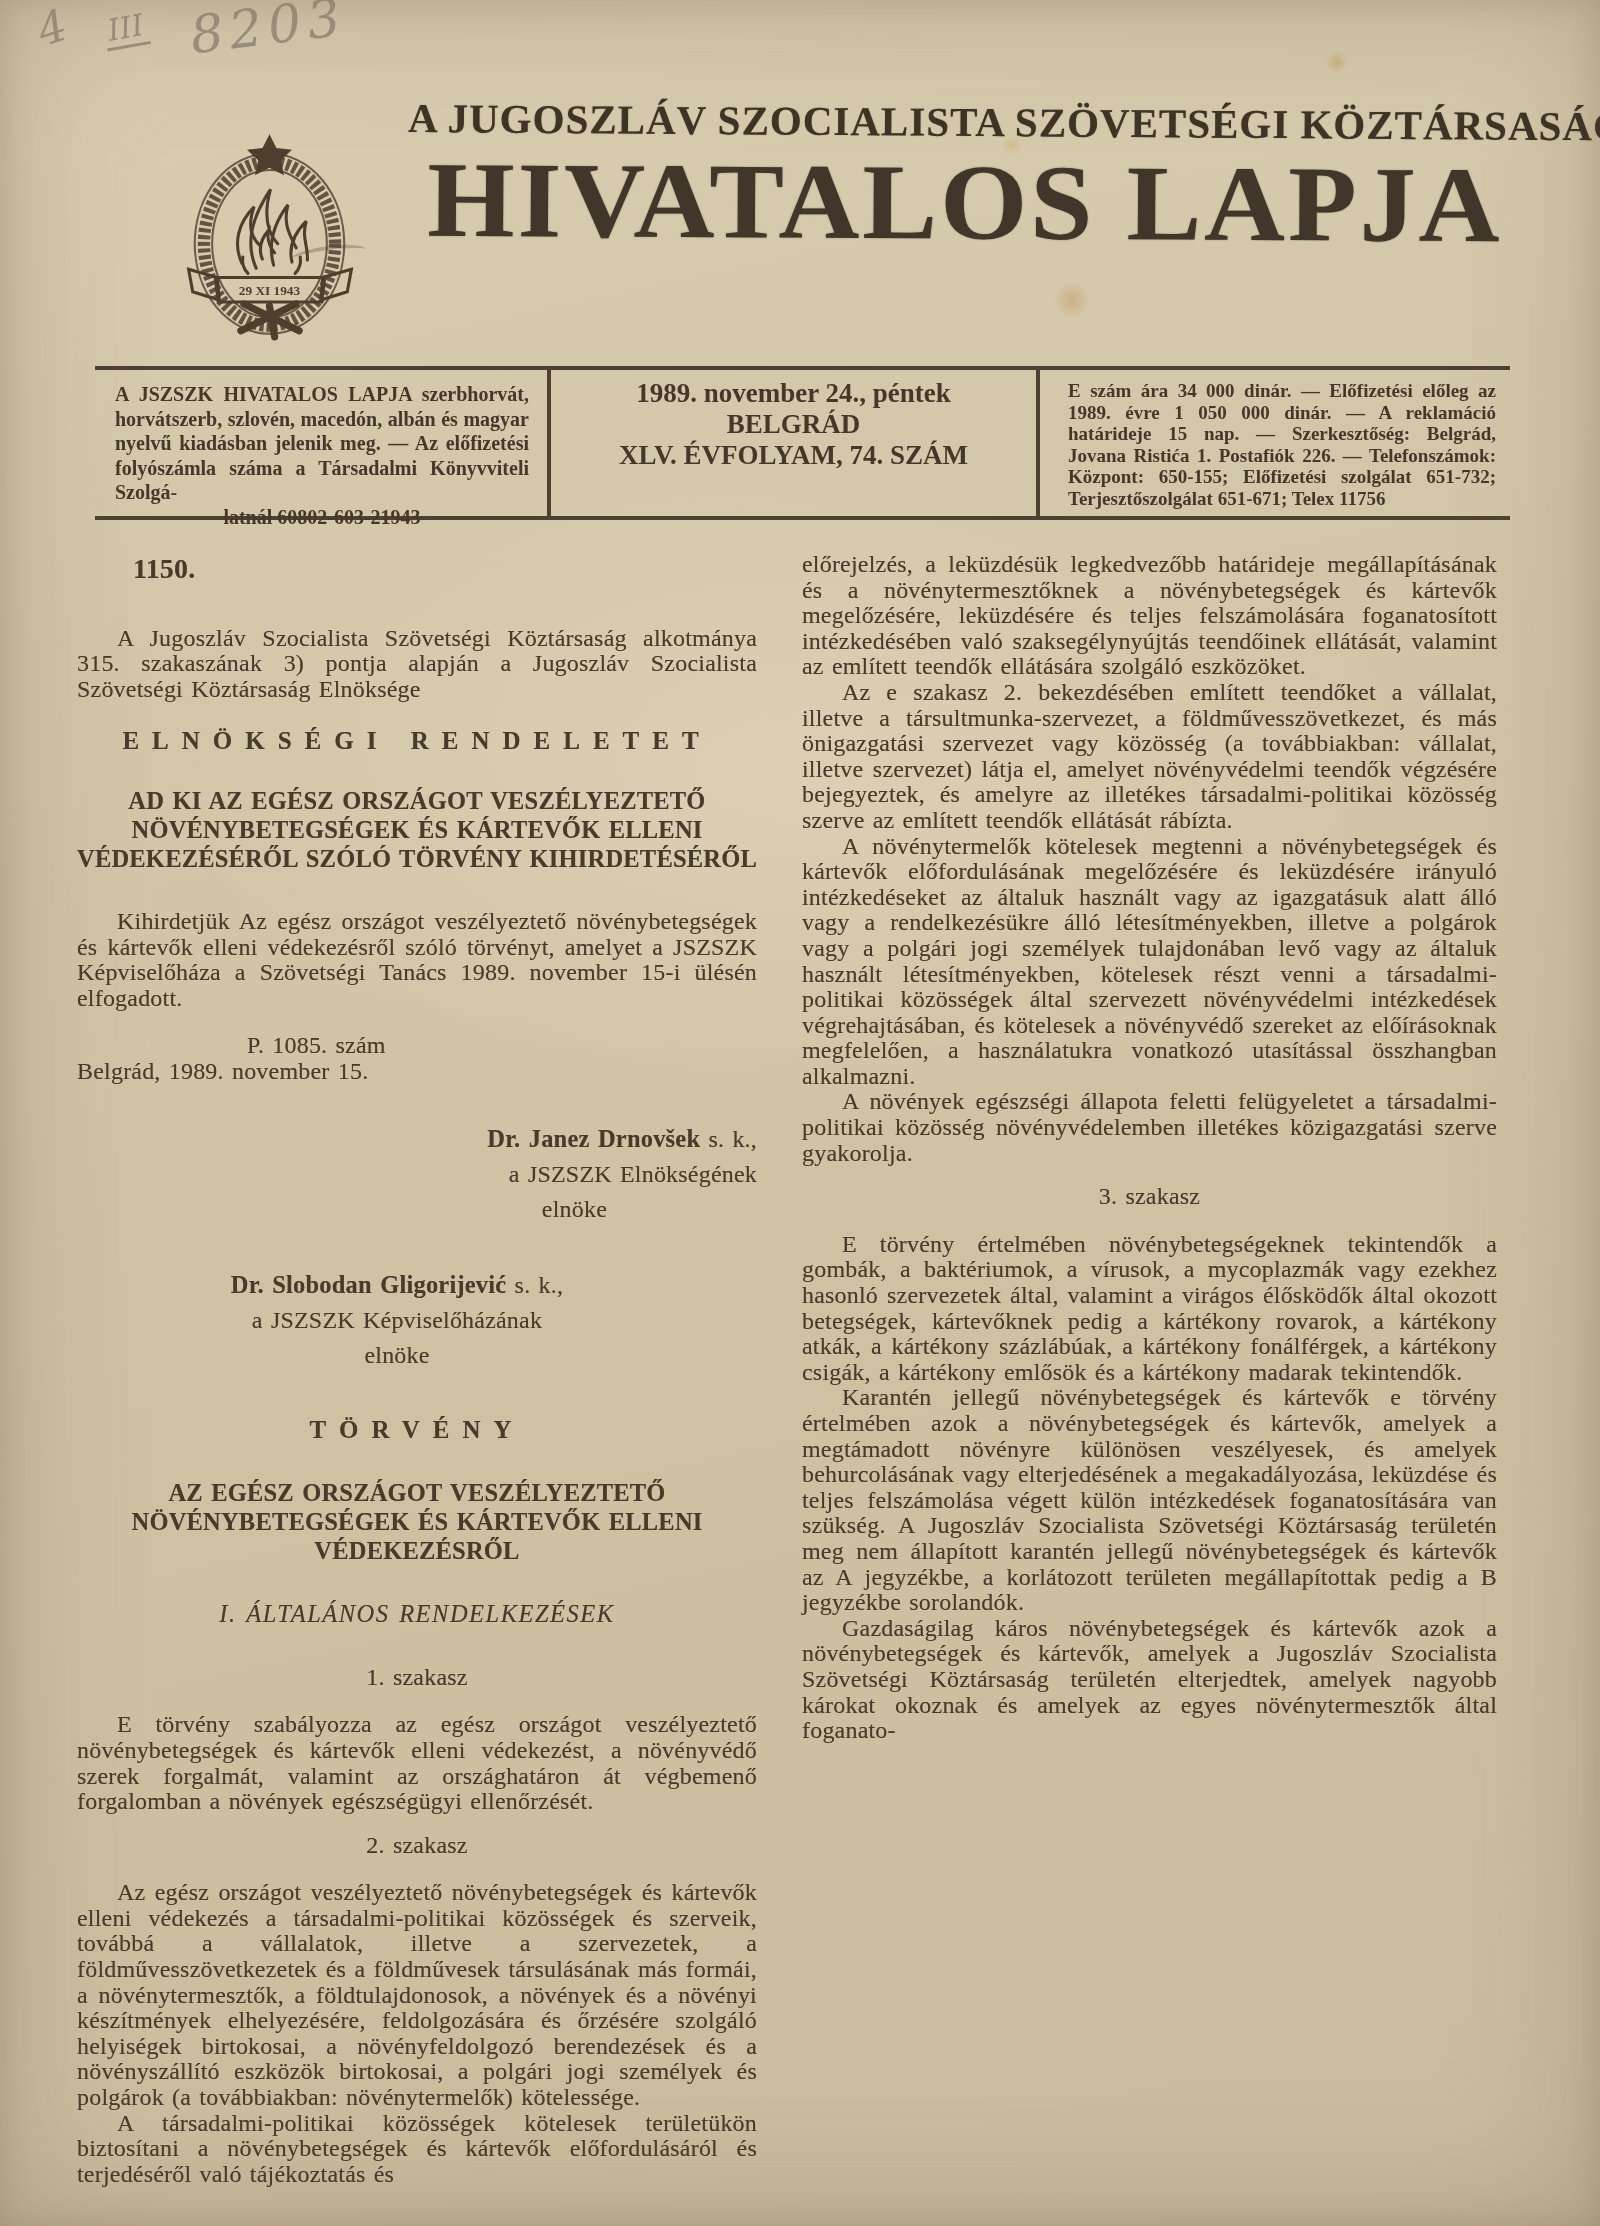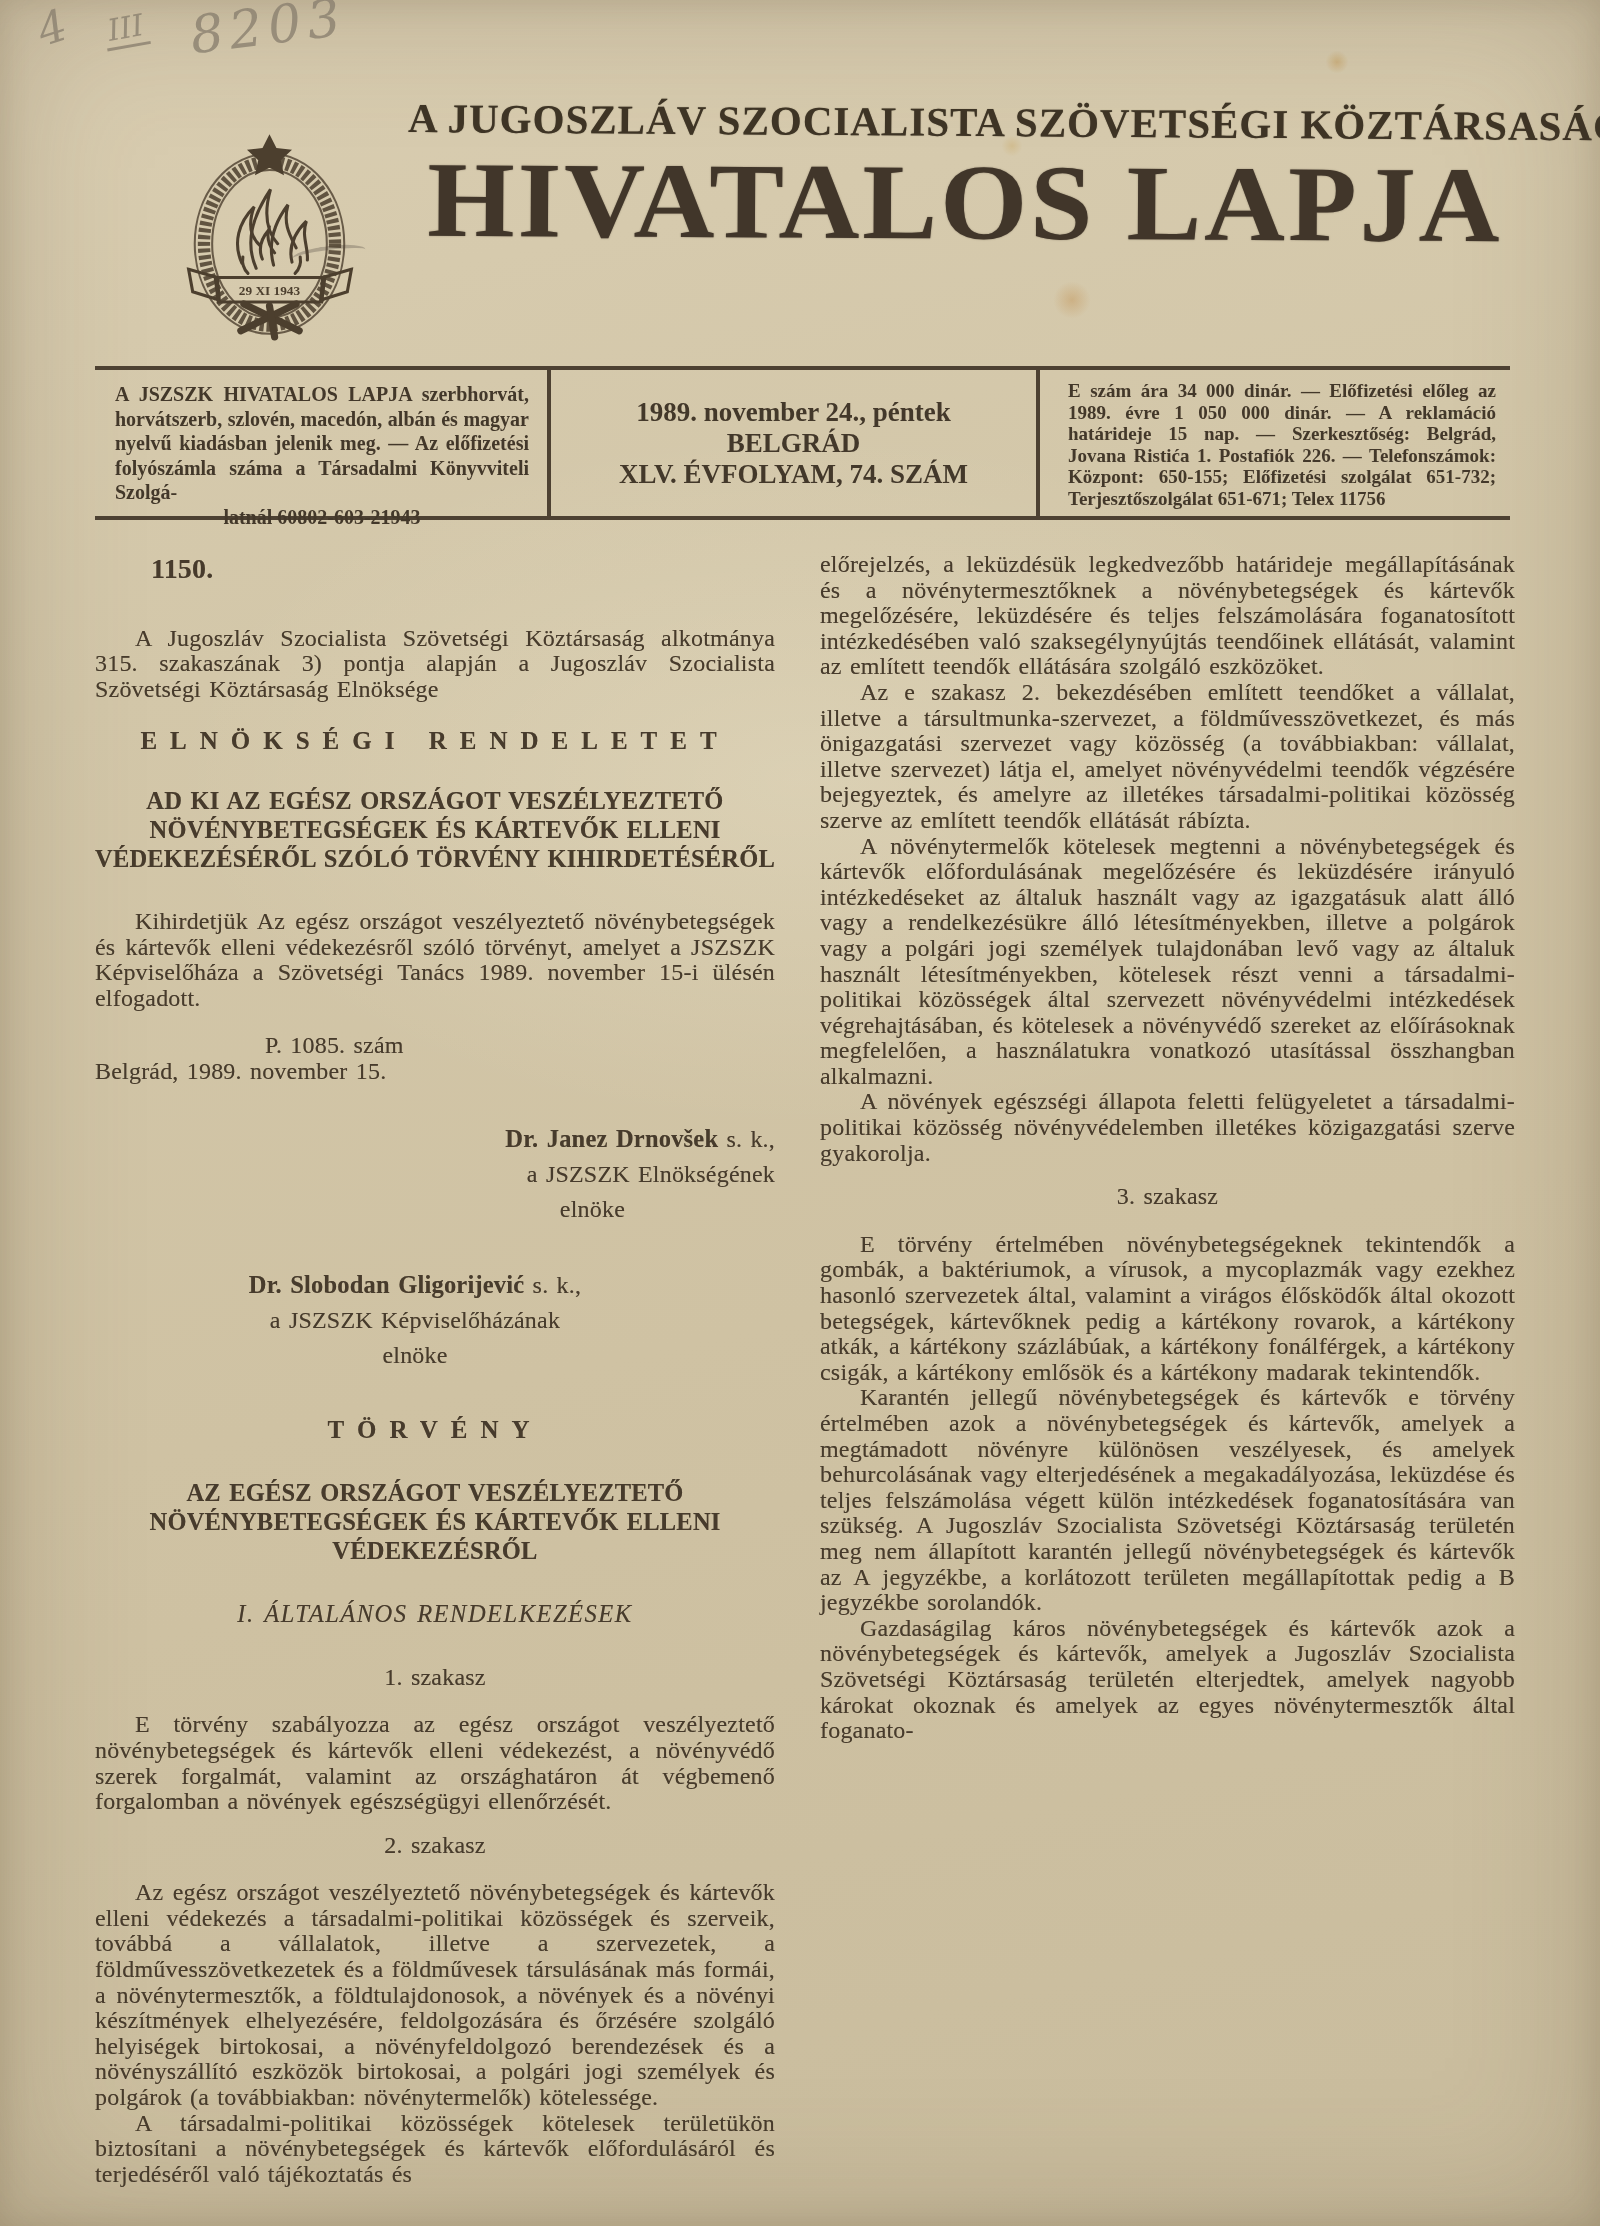--- a/index.html
+++ b/index.html
@@ -40,27 +40,27 @@
   .infobar{
     position:absolute;left:95px;top:366px;width:1415px;height:154px;
     border-top:4px solid #4d4132;border-bottom:4px solid #4d4132;
     display:flex;box-sizing:border-box;
   }
   .cell{box-sizing:border-box;font-weight:bold;color:#43382a;}
   .cell-left{width:452px;padding:12px 18px 8px 20px;font-size:20px;line-height:24.5px;text-align:justify;}
   .cell-left .tail{text-align:center;}
   .cell-center{
     width:493px;border-left:4px solid #4d4132;border-right:4px solid #4d4132;
-    display:flex;flex-direction:column;justify-content:center;align-items:center;
+    display:flex;flex-direction:column;justify-content:flex-start;align-items:center;
     text-align:center;font-size:27px;padding:8px 10px;
   }
   .cell-right{flex:1;padding:10px 14px 6px 28px;font-size:19px;line-height:21.5px;text-align:justify;}
   
   .columns{
-    position:absolute;left:95px;top:552px;width:1420px;
+    position:absolute;left:77px;top:552px;width:1420px;
     display:grid;grid-template-columns:680px 695px;column-gap:45px;
     font-size:24px;line-height:25.6px;word-spacing:2px;letter-spacing:.2px;
     color:#473b2c;text-shadow:0 0 .6px rgba(70,58,40,.45);
   }
   .columns p{margin:0;text-align:justify;}
   .columns p.ind{text-indent:40px;}
   .art-num{font-weight:bold;font-size:28px;margin:4px 0 44px 56px;}
   .h-spread{text-align:center;font-weight:bold;font-size:25px;letter-spacing:13px;margin:26px 0 32px;white-space:nowrap;}
   .h-spread.law{margin:44px 0 36px;}
   .h-bold{text-align:center;font-weight:bold;font-size:24.5px;line-height:29px;margin:0 0 36px;}

